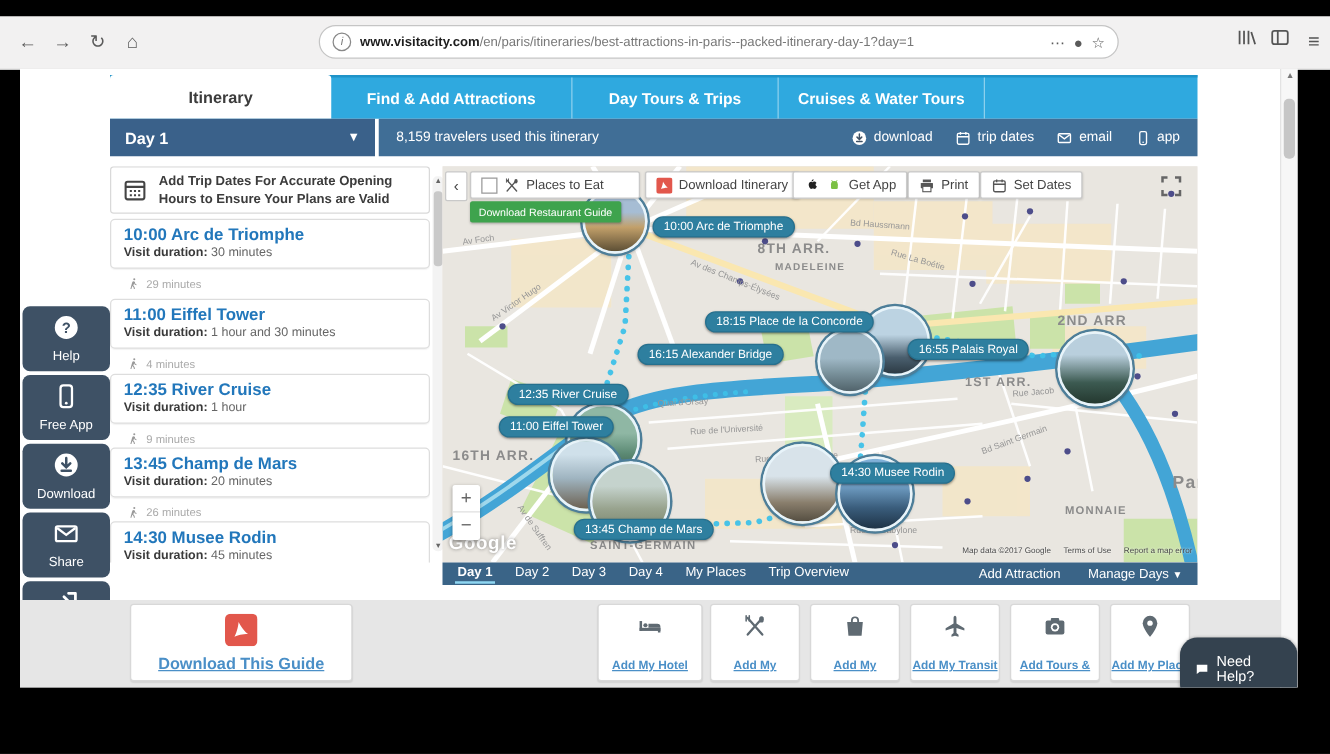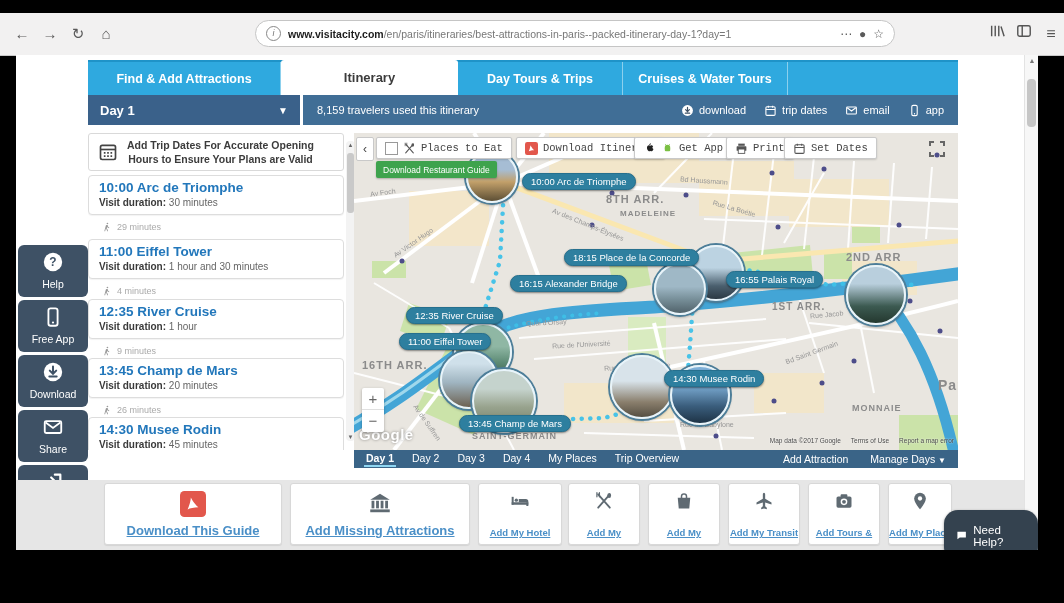--- a/index.html
+++ b/index.html
@@ -32,21 +32,21 @@
   .day-act{display:flex;align-items:center;gap:5px;cursor:pointer;}
   .day-act .ico{width:13px;height:13px;display:inline-block;color:#fff;}
   .ico svg{width:100%;height:100%;display:block;}
   
   #sidebar{left:2px;top:190px;width:70px;}
   .side-btn{position:relative;width:70px;height:52px;background:#3e5165;border-radius:6px;margin-bottom:3px;color:#fff;text-align:center;cursor:pointer;}
   .side-btn .ico{width:22px;height:22px;display:inline-block;margin-top:6px;color:#fff;}
   .side-btn .lbl{font-size:10.5px;margin-top:1px;}
   
   #list{left:72px;top:78px;width:256px;height:317px;overflow:hidden;}
-  #notice{position:absolute;left:0;top:0;width:100%;height:38px;background:#fff;border:1px solid #d9d9d9;border-radius:3px;box-sizing:border-box;display:flex;align-items:center;gap:9px;padding:0 9px;text-align:center;}
+  #notice{position:absolute;left:0;top:0;width:100%;height:38px;background:#fff;border:1px solid #d9d9d9;border-radius:3px;box-sizing:border-box;display:flex;align-items:center;gap:9px;padding:0 9px;}
   #notice .ico{width:20px;height:20px;color:#444;flex:0 0 auto;}
   #notice .txt{font-size:10.5px;color:#3c3c3c;line-height:1.35;font-weight:bold;}
   .itin-card{position:absolute;left:0;width:100%;background:#fff;border:1px solid #ddd;border-radius:4px;box-sizing:border-box;padding:4px 10px;box-shadow:0 1px 1px rgba(0,0,0,.05);cursor:pointer;}
   .itin-title{font-size:13.5px;font-weight:bold;color:#2277bb;}
   .itin-dur{font-size:10px;color:#666;margin-top:2px;}
   .itin-dur b{color:#3a3a3a;}
   .walk-row{position:absolute;left:14px;display:flex;align-items:center;gap:5px;font-size:9px;color:#aaa;}
   .walk-row .ico{width:10px;height:10px;color:#999;}
   #list-scroll{left:330px;top:86px;width:9px;height:300px;background:#f3f3f3;border-radius:4px;}
   #list-scroll .thumb{left:1px;top:12px;width:7px;height:60px;background:#c9c9c9;border-radius:3px;}
@@ -60,21 +60,21 @@
   .photo{position:absolute;border-radius:50%;border:2px solid #e8f4fa;box-shadow:0 0 0 2px #4d7e99,0 2px 3px rgba(0,0,0,.4);z-index:5;cursor:pointer;}
   .g-arc{background:linear-gradient(#a6bdd4 35%,#c2a06a 60%,#5d4f35);}
   .g-concorde{background:linear-gradient(#bcd3e2 40%,#4a5f6e 75%,#2c3a44);}
   .g-bridge{background:linear-gradient(#9fb8c6 45%,#79919b 70%,#51636b);}
   .g-palais{background:linear-gradient(#b9cfdd 30%,#3c5a51 70%,#24382f);}
   .g-cruise{background:linear-gradient(#8fb7a4 40%,#5c8a74 70%,#3c5c4c);}
   .g-eiffel{background:linear-gradient(#cfe0ea 20%,#9fb4c0 55%,#6d6252);}
   .g-trocadero{background:linear-gradient(#c5d3cd 30%,#98a38e 60%,#6f7a63);}
   .g-rodin1{background:linear-gradient(#d8e3ea 40%,#8a7f6d 75%,#564f42);}
   .g-rodin2{background:linear-gradient(#7fb0d8 30%,#3a5d7c 70%,#1e3346);}
-  .map-btn{position:absolute;top:4px;height:22px;background:#fff;border:1px solid #c9c9c9;border-radius:2px;display:flex;align-items:center;gap:5px;padding:0 8px;box-sizing:border-box;font-size:10.5px;color:#444;cursor:pointer;z-index:8;box-shadow:0 1px 2px rgba(0,0,0,.15);font-family:Liberation Mono, monospace;}
+  .map-btn{position:absolute;top:4px;height:22px;background:#fff;border:1px solid #c9c9c9;border-radius:2px;display:flex;align-items:center;gap:5px;padding:0 8px;box-sizing:border-box;font-size:10.5px;color:#444;cursor:pointer;z-index:8;box-shadow:0 1px 2px rgba(0,0,0,.15);}
   .map-btn .ico{width:13px;height:13px;color:#555;}
   #chk{width:11px;height:11px;border:1px solid #999;background:#fff;}
   #rest-guide{position:absolute;left:22px;top:28px;height:17px;background:#3ea34d;color:#fff;font-size:8.5px;display:flex;align-items:center;padding:0 7px;border-radius:2px;z-index:8;cursor:pointer;box-shadow:0 1px 2px rgba(0,0,0,.25);}
   #map-collapse{position:absolute;left:2px;top:4px;width:16px;height:22px;background:#fff;border:1px solid #c9c9c9;border-radius:2px;color:#444;font-size:12px;line-height:22px;text-align:center;z-index:8;cursor:pointer;}
   #fullscreen{position:absolute;left:573px;top:6px;width:20px;height:20px;color:#666;z-index:8;cursor:pointer;}
   #zoom-ctl{position:absolute;left:8px;top:255px;width:22px;height:44px;background:#fff;border-radius:2px;box-shadow:0 1px 3px rgba(0,0,0,.3);z-index:8;}
   #zoom-ctl div{height:21px;text-align:center;font-size:15px;color:#666;line-height:21px;cursor:pointer;}
   #zoom-ctl .sep{height:1px;background:#e0e0e0;}
   #google-logo{position:absolute;left:5px;top:293px;color:#fff;font-size:15px;font-weight:bold;letter-spacing:.5px;text-shadow:0 0 3px rgba(0,0,0,.45);z-index:7;}
   #attrib{position:absolute;right:4px;top:304px;font-size:6.5px;color:#4a4a4a;z-index:7;display:flex;gap:10px;text-shadow:0 0 2px #fff;}
@@ -115,22 +115,22 @@
         <rect x="2" y="3" width="14" height="12" rx="2" fill="none" stroke="#555" stroke-width="1.6"></rect>
         <path d="M7 3v12" stroke="#555" stroke-width="1.6"></path>
       </svg>
   </div>
   <div class="chrome-right abs" style="left:1039px;font-size:16px">≡</div>
 </div>
 
 <div id="viewport" class="abs">
 
   <div id="tabs" class="abs">
+      <div class="tab active" style="width: 177px;">Itinerary</div>
       <div class="tab" style="width: 193px;">Find &amp; Add Attractions</div>
-      <div class="tab active" style="width: 177px;">Itinerary</div>
       <div class="tab" style="width: 165px;">Day Tours &amp; Trips</div>
       <div class="tab" style="width: 165px;">Cruises &amp; Water Tours</div>
     </div>
 
   <div id="day-select" class="abs">
     <span>Day 1</span>
     <span class="caret">▼</span>
   </div>
   <div id="day-bar" class="abs">
     <span>8,159 travelers used this itinerary</span>
@@ -497,28 +497,20 @@
         <span class="mf-tab"><span>Manage Days</span> <span style="font-size:8px">▼</span></span>
       </div>
     </div>
   </div>
 
   <div id="bottom-strip" class="abs">
       <div class="act-card" style="left: 88px; width: 178px; top: 3px;"><span class="ico" style="width: 26px; height: 26px;"><svg viewBox="0 0 24 24">
             <rect width="24" height="24" rx="4" fill="#e2574c"></rect>
             <path d="M7 17c2-4 3-9 3-11 0 0 3 6 7 9-4 0-8 1-10 2z" fill="#fff"></path>
           </svg></span><div class="lbl" style="font-size: 13px;">Download This Guide</div></div>
-      <div class="act-card" style="left: 274px; width: 180px; top: 3px;"><span class="ico" style="width: 26px; height: 26px;"><svg viewBox="0 0 24 24" fill="currentColor">
-            <path d="M12 2.5L3 8h18z"></path>
-            <rect x="4.2" y="9" width="2.6" height="7"></rect>
-            <rect x="8.4" y="9" width="2.6" height="7"></rect>
-            <rect x="12.6" y="9" width="2.6" height="7"></rect>
-            <rect x="16.8" y="9" width="2.6" height="7"></rect>
-            <rect x="3" y="17" width="18" height="2.6"></rect>
-          </svg></span><div class="lbl" style="font-size: 13px;">Add Missing Attractions</div></div>
       <div class="act-card" style="left: 462px; width: 84px; top: 3px;"><span class="ico" style="width: 20px; height: 20px;"><svg viewBox="0 0 24 24" fill="currentColor">
             <rect x="2" y="13.5" width="20" height="3"></rect>
             <rect x="2" y="7" width="2.4" height="9.5"></rect>
             <circle cx="7.6" cy="11" r="2"></circle>
             <path d="M10.5 9.5h8.5a3 3 0 013 3v1H10.5z"></path>
             <rect x="19.6" y="13.5" width="2.4" height="4.5"></rect>
           </svg></span><div class="lbl" style="font-size: 9.5px;">Add My Hotel</div></div>
       <div class="act-card" style="left: 552px; width: 72px; top: 3px;"><span class="ico" style="width: 20px; height: 20px;"><svg viewBox="0 0 24 24" stroke="currentColor" stroke-width="2.2" stroke-linecap="round" fill="currentColor">
             <path d="M5 4l14 16M19 4L5 20" fill="none"></path>
             <ellipse cx="18.2" cy="5.4" rx="2.3" ry="3.1" stroke="none"></ellipse>

